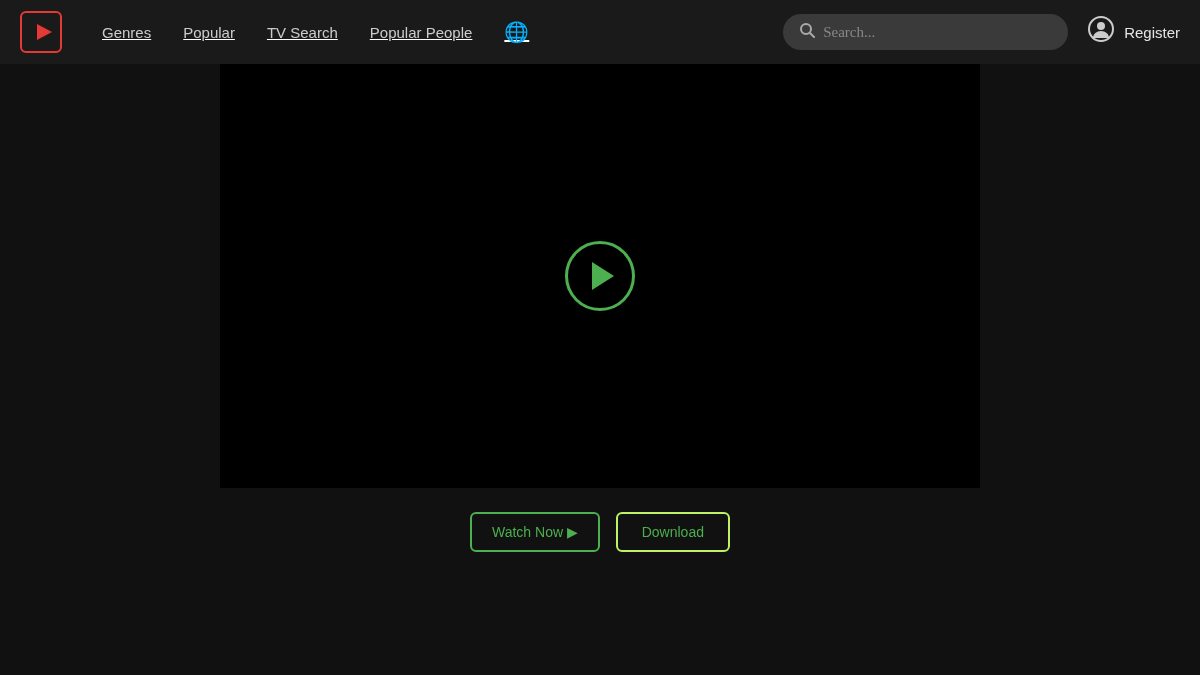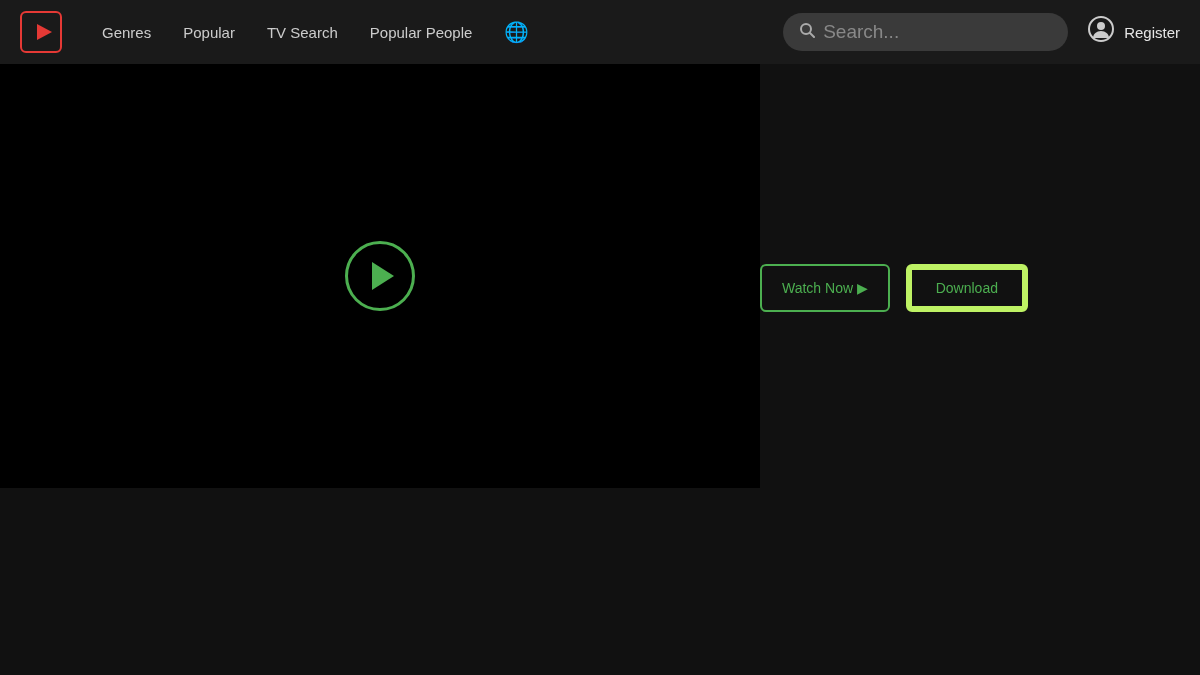--- a/index.html
+++ b/index.html
@@ -46,20 +46,21 @@
 
     .logo-icon svg {
       fill: #e53935;
     }
 
     .nav-links {
       display: flex;
       align-items: center;
       gap: 32px;
       flex: 1;
+      text-decoration: underline;
     }
 
     .nav-link {
       color: #cccccc;
       text-decoration: none;
       font-size: 15px;
       cursor: pointer;
     }
 
     .globe-icon {
@@ -82,22 +83,23 @@
       color: #aaaaaa;
       margin-right: 8px;
       font-size: 16px;
     }
 
     .search-input {
       background: transparent;
       border: none;
       outline: none;
       color: #aaaaaa;
-      font-size: 19px;
+      font-size: 15px;
       width: 100%;
+      font-family: Liberation Serif, serif;
     }
 
     .search-input::placeholder {
       color: #888888;
     }
 
     .register-area {
       display: flex;
       align-items: center;
       gap: 10px;
@@ -173,30 +175,30 @@
       font-size: 14px;
       cursor: pointer;
       display: flex;
       align-items: center;
       gap: 6px;
     }
 
     .btn-download {
       background-color: transparent;
       color: #4caf50;
-      border: 6px solid #bef264;
+      border: 2px solid #bef264;
       padding: 10px 24px;
       border-radius: 6px;
       font-size: 14px;
       cursor: pointer;
     }
 
     .content-wrapper {
       display: flex;
-      flex-direction: row;
+      flex-direction: column;
       align-items: center;
       position: relative;
       z-index: 1;
       width: 100%;
     }
   </style>
 </head>
 <body>
 
 <nav class="navbar">

